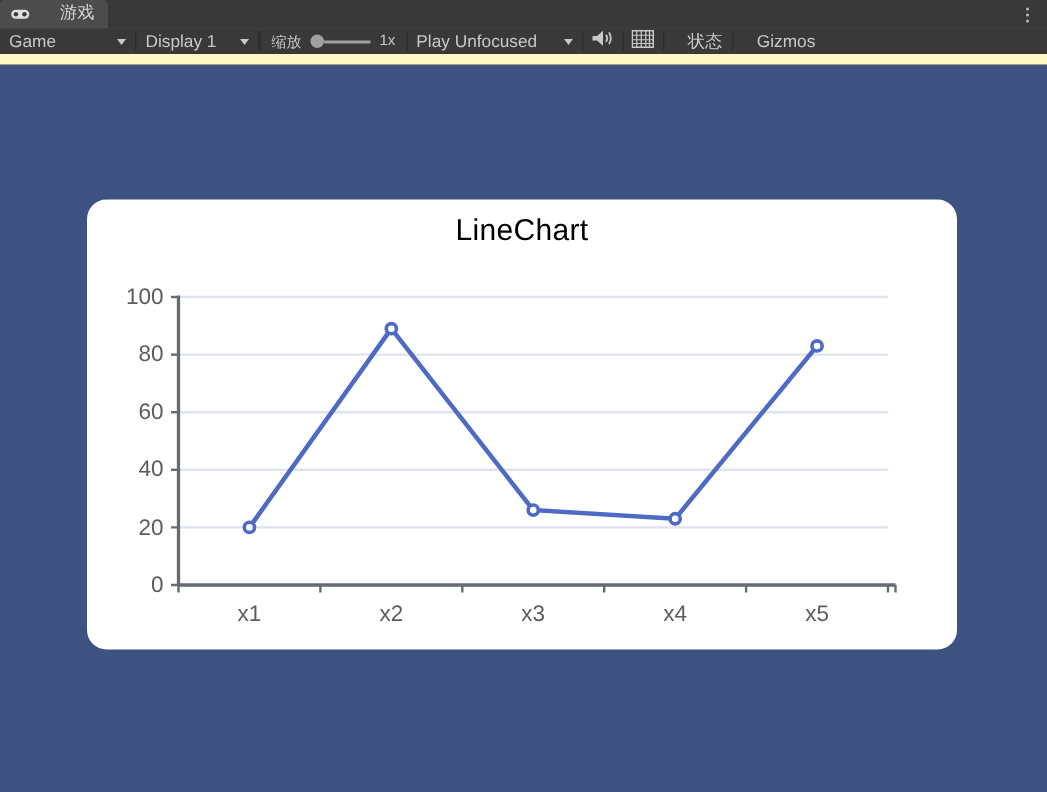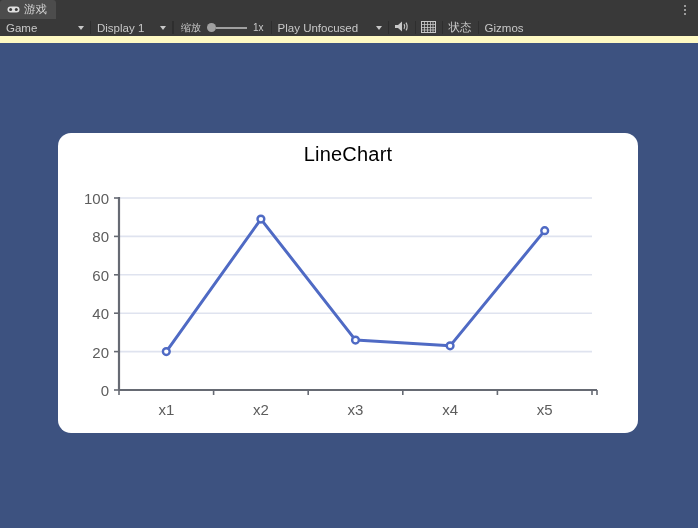--- a/index.html
+++ b/index.html
@@ -29,21 +29,21 @@
     left: 0; top: 0;
     width: 698px;
     height: 19px;
     background: #393939;
     display: flex;
     align-items: stretch;
   }
   .tab {
     display: flex;
     align-items: center;
-    gap: 4px;
+    gap: 20px;
     padding: 0 9px 0 7px;
     background: #4c4c4c;
     color: #d2d2d2;
     font-size: 11.5px;
     line-height: 19px;
     border-top-left-radius: 3px;
     border-top-right-radius: 3px;
     box-sizing: border-box;
     height: 19px;
   }
@@ -86,20 +86,21 @@
     flex: 0 0 1px;
   }
   .tb-item {
     display: flex;
     align-items: center;
     color: #c8c8c8;
     font-size: 11.5px;
     padding: 0 6px;
     white-space: nowrap;
     box-sizing: border-box;
+    margin-left: 10px;
   }
   .tb-dd {
     display: flex;
     align-items: center;
     justify-content: space-between;
     color: #c8c8c8;
     font-size: 11.5px;
     padding: 0 6px;
     box-sizing: border-box;
     white-space: nowrap;

